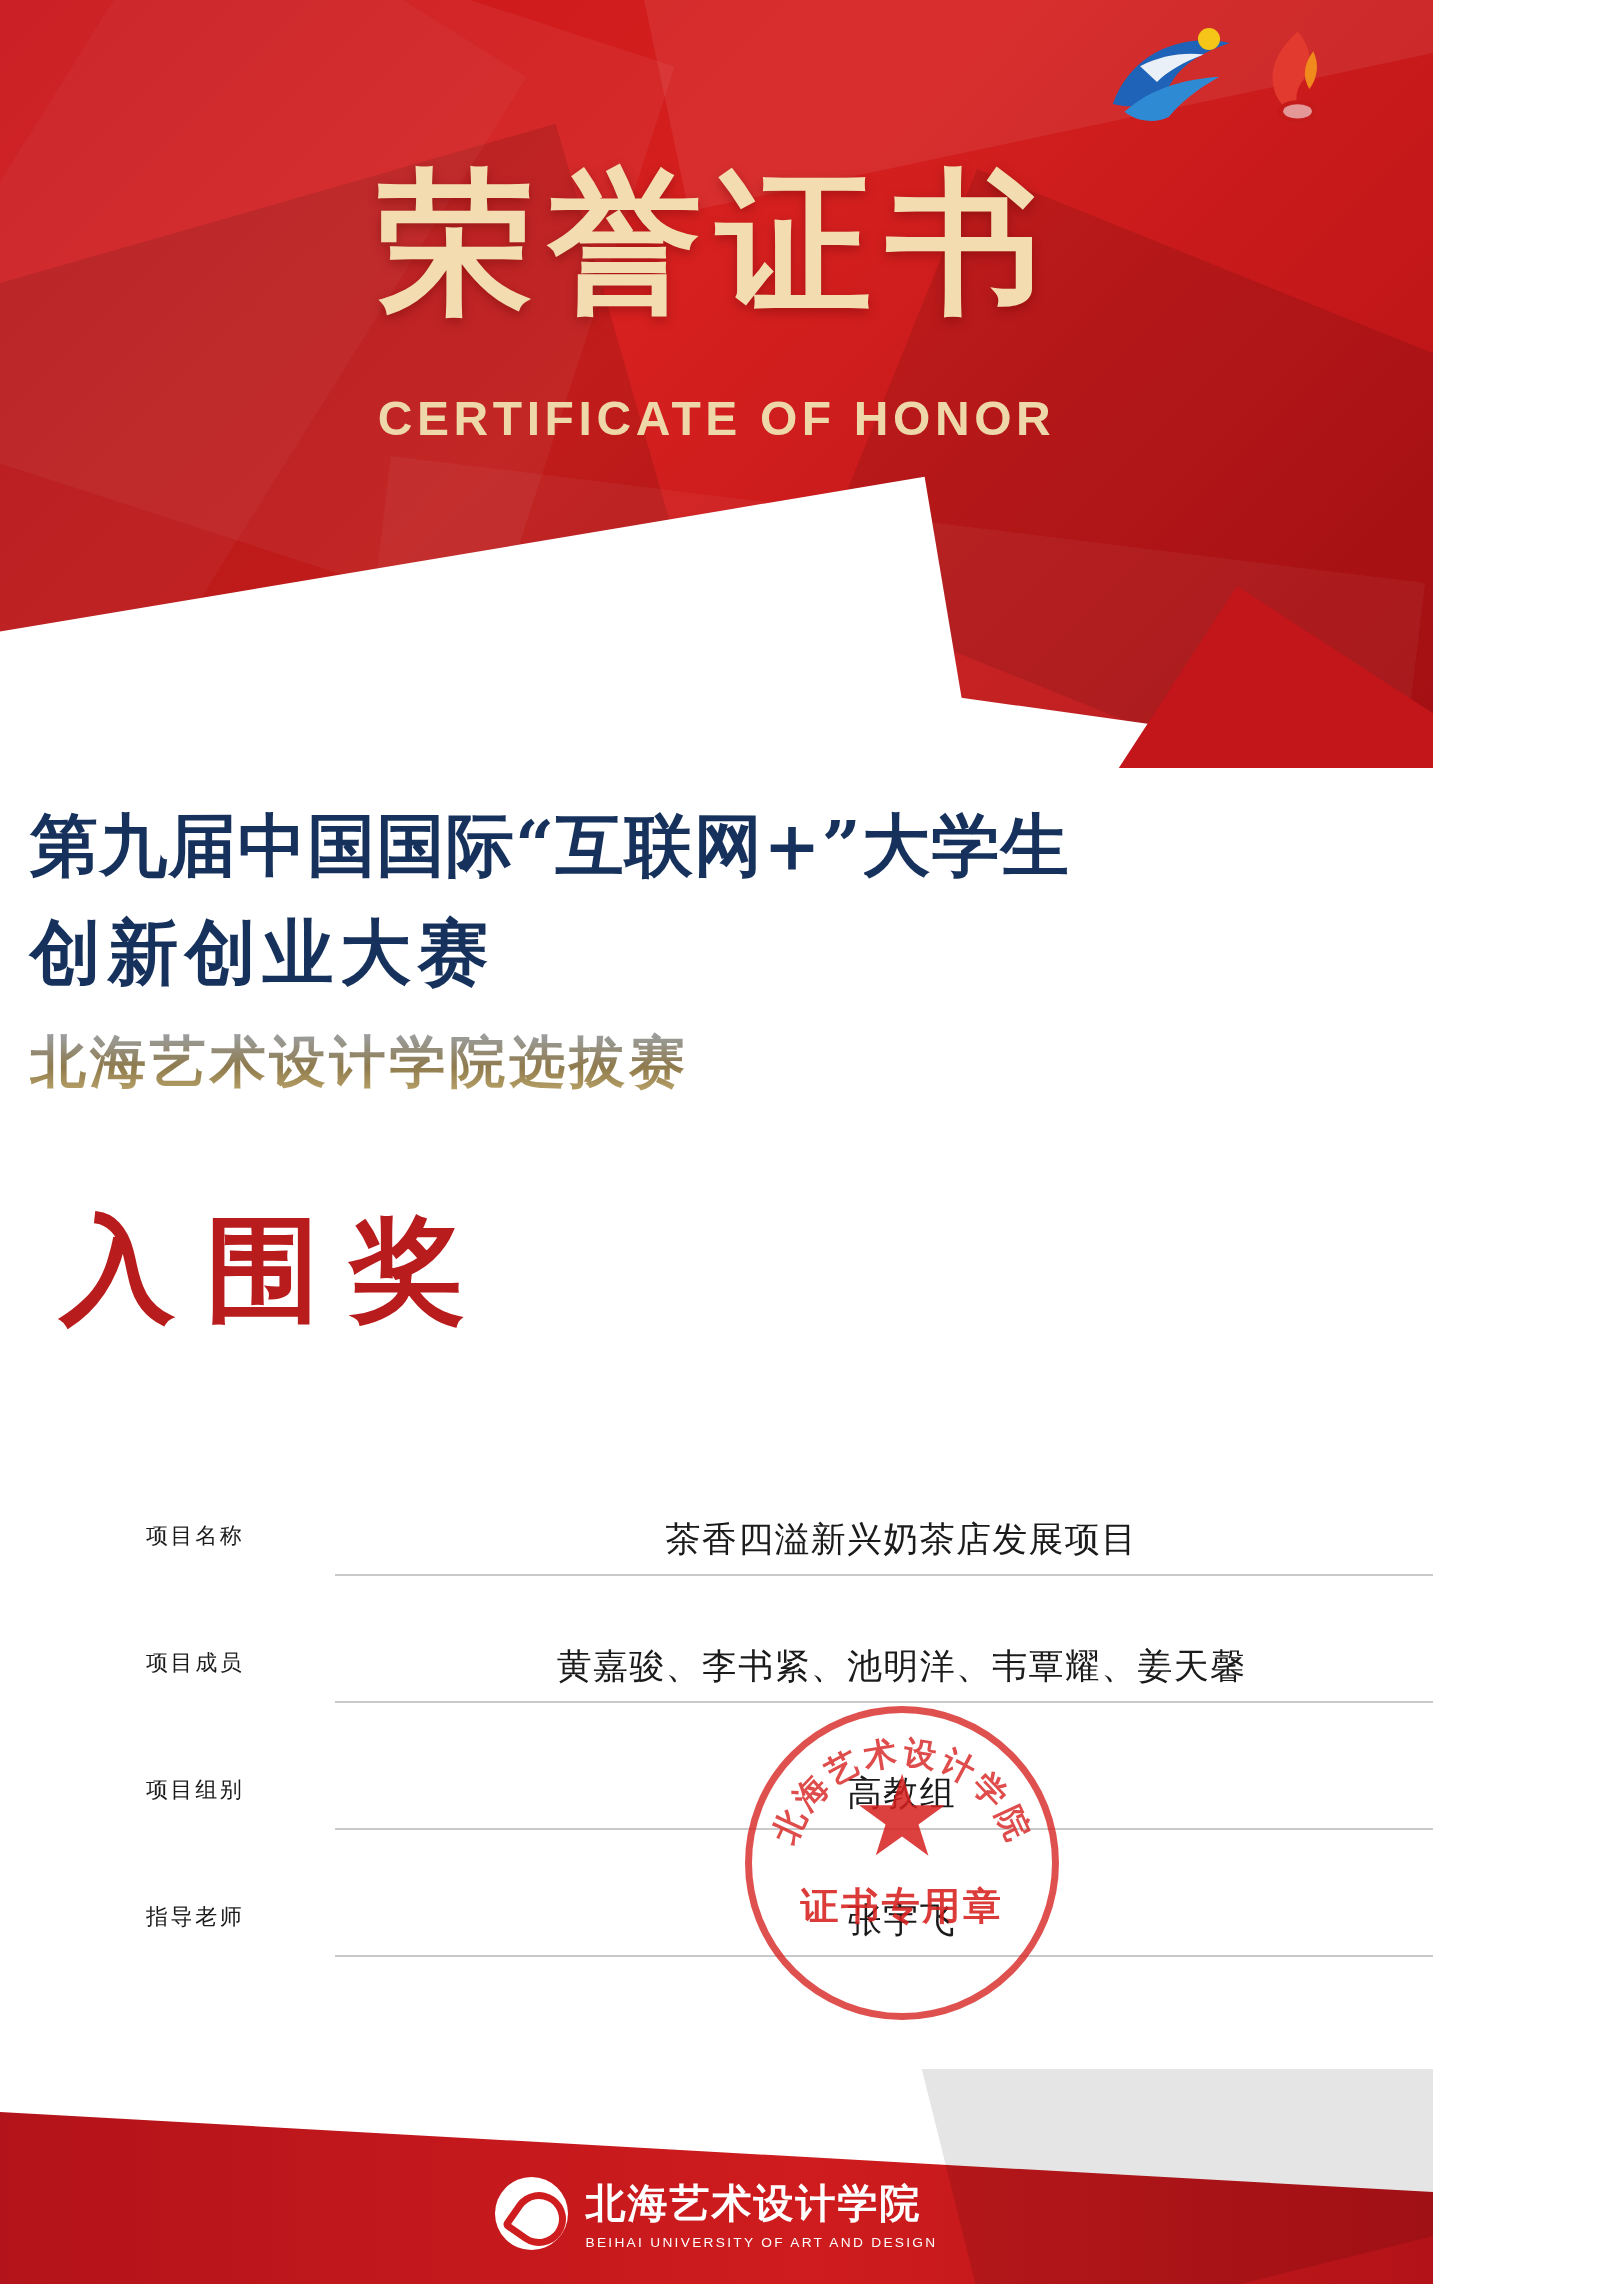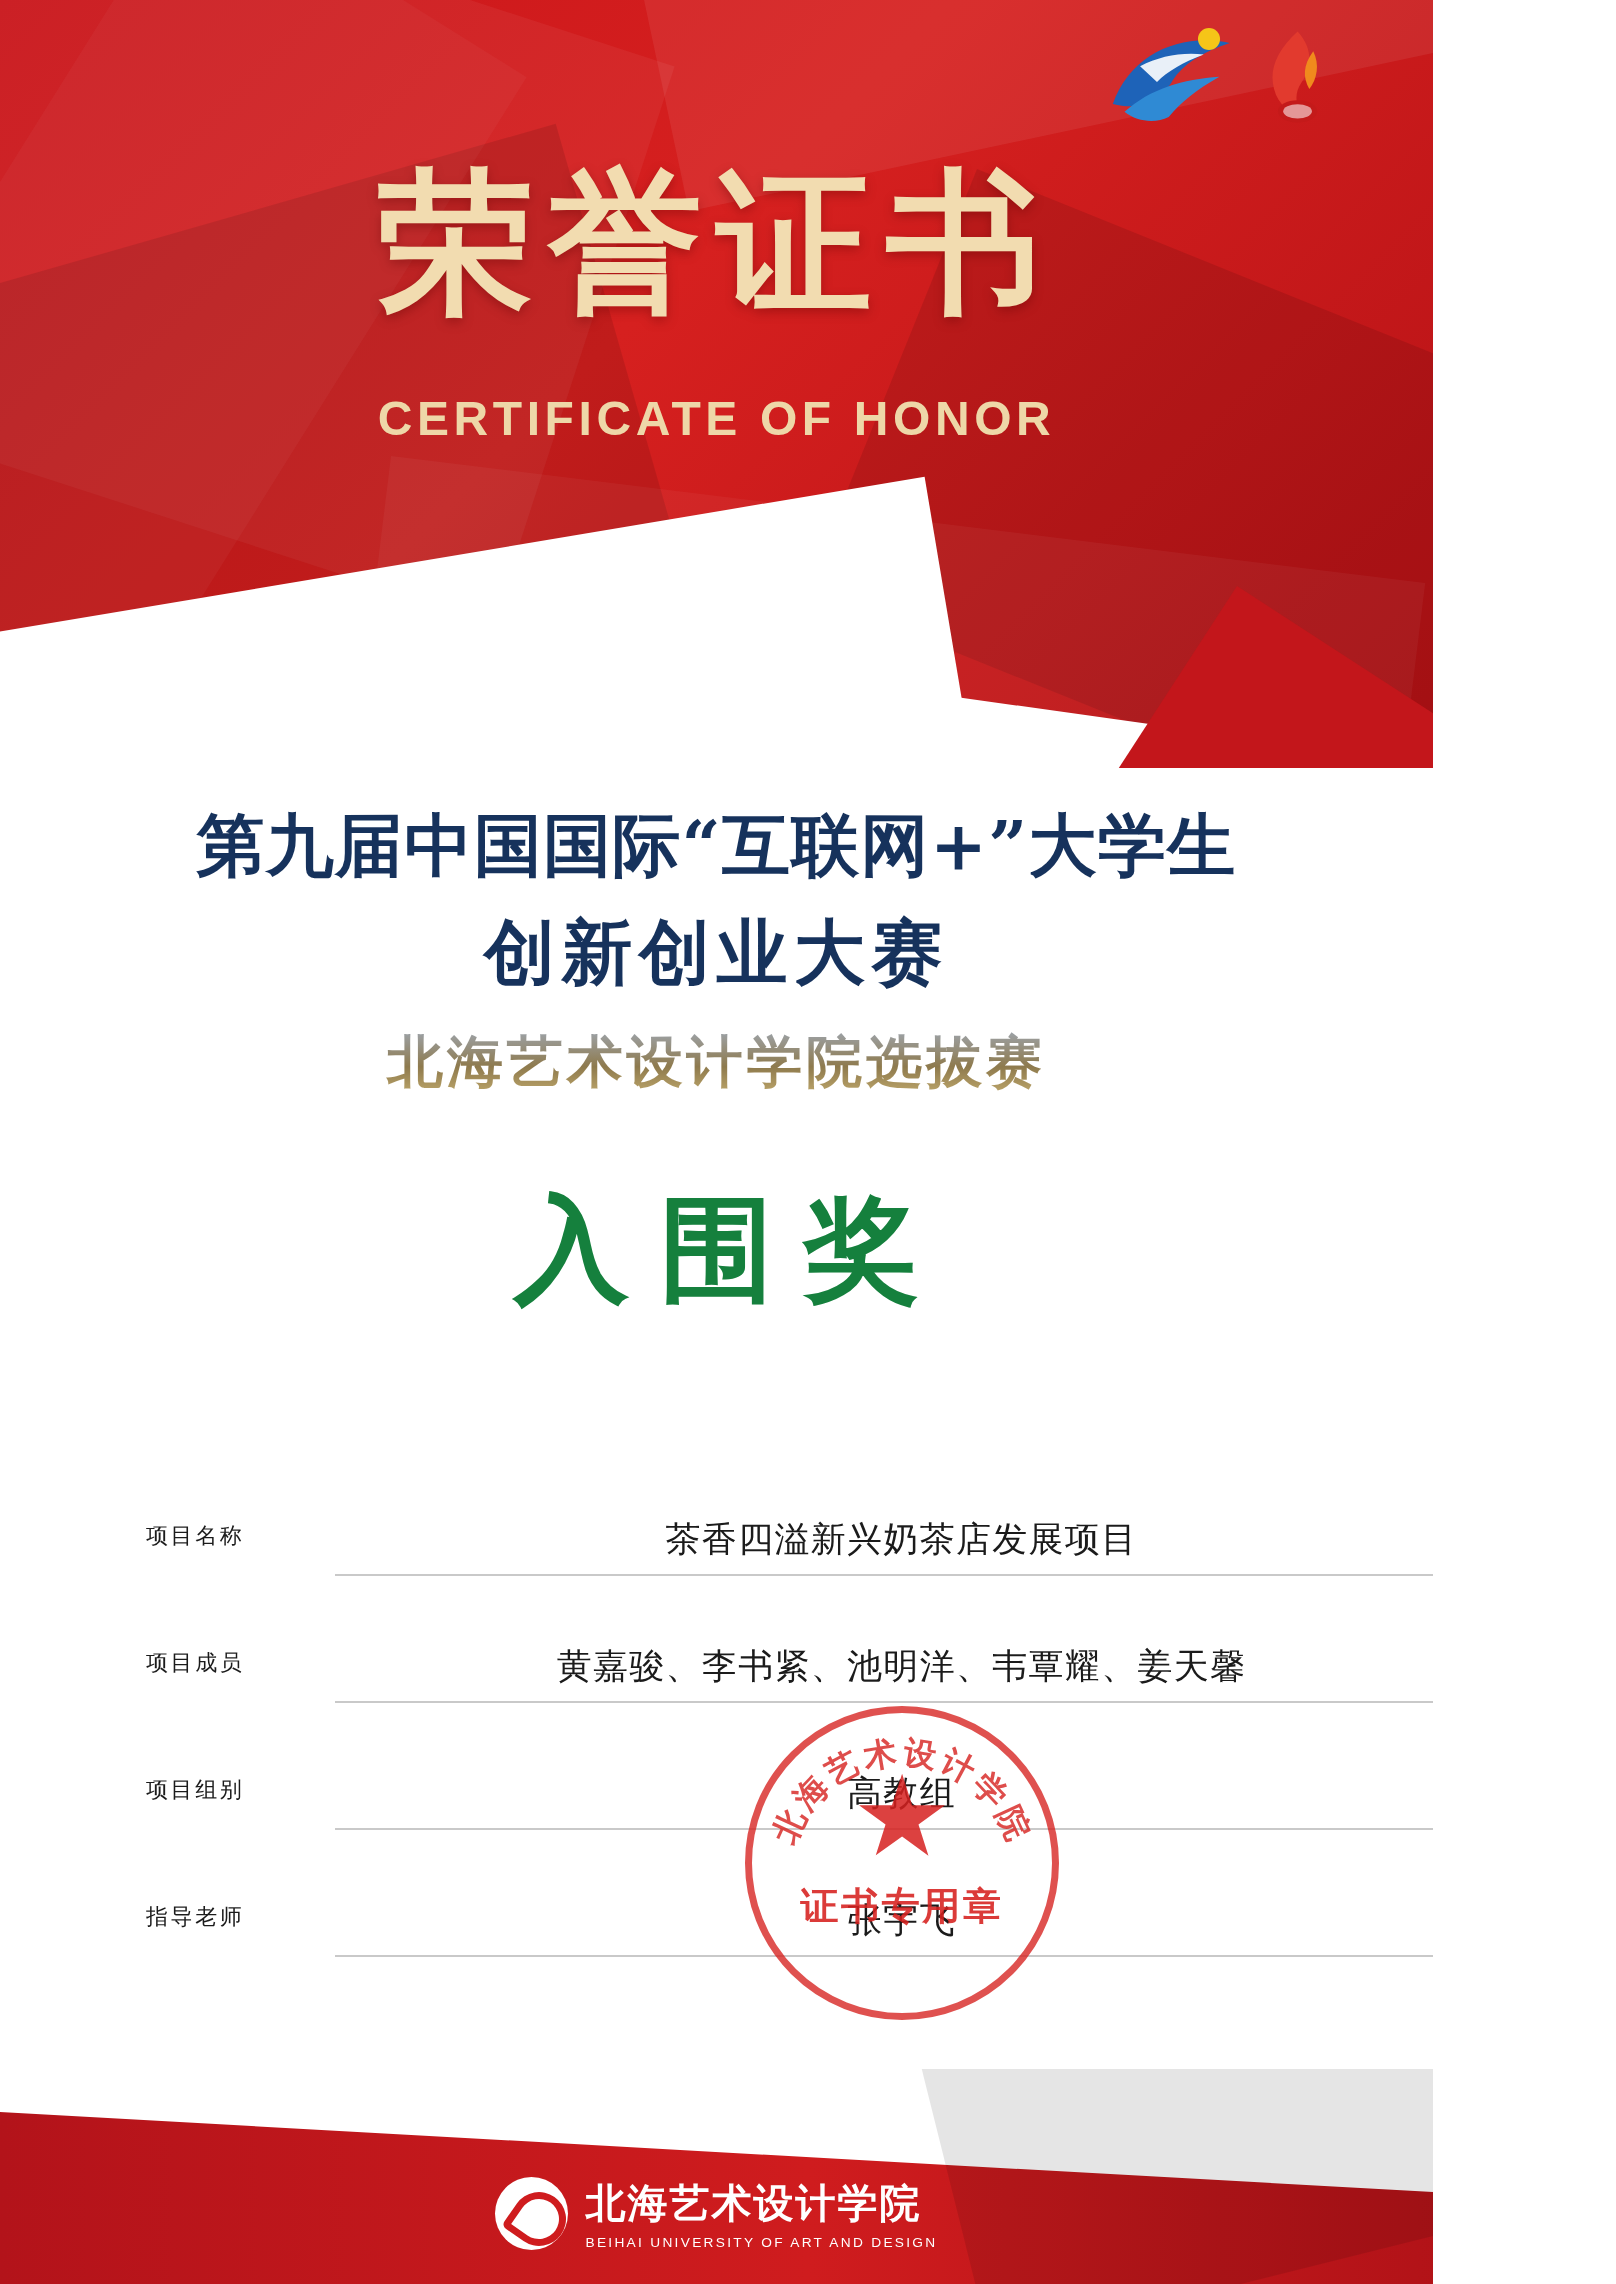--- a/index.html
+++ b/index.html
@@ -117,22 +117,22 @@
     letter-spacing: 4.6px;
     color: #eed7a8;
     z-index: 15;
   }
 
   
   .content {
     position: absolute;
     left: 0; right: 0;
     top: 801px;
-    text-align: center;
     z-index: 10;
+    padding-left: 30px;
   }
   .comp-line1 {
     font-family: "DejaVu Serif", serif;
     font-size: 68px;
     font-weight: bold;
     color: #16325c;
     letter-spacing: 1.3px;
     white-space: nowrap;
   }
   .comp-line2 {
@@ -153,23 +153,23 @@
     background: linear-gradient(180deg, #9fa9b8 0%, #8e7a4d 55%, #c9b172 100%);
     -webkit-background-clip: text;
     background-clip: text;
     color: transparent;
     white-space: nowrap;
   }
   .award-name {
     font-family: Liberation Serif, serif;
     font-size: 115px;
     font-weight: bold;
-    color: #15803d;
+    color: #b91c1c;
     letter-spacing: 30px;
-    margin-top: 72px;
+    margin-top: 92px;
     text-indent: 30px;
     white-space: nowrap;
   }
 
   
   .fields {
     position: absolute;
     left: 146px;
     top: 1504px;
     width: 1322px;

